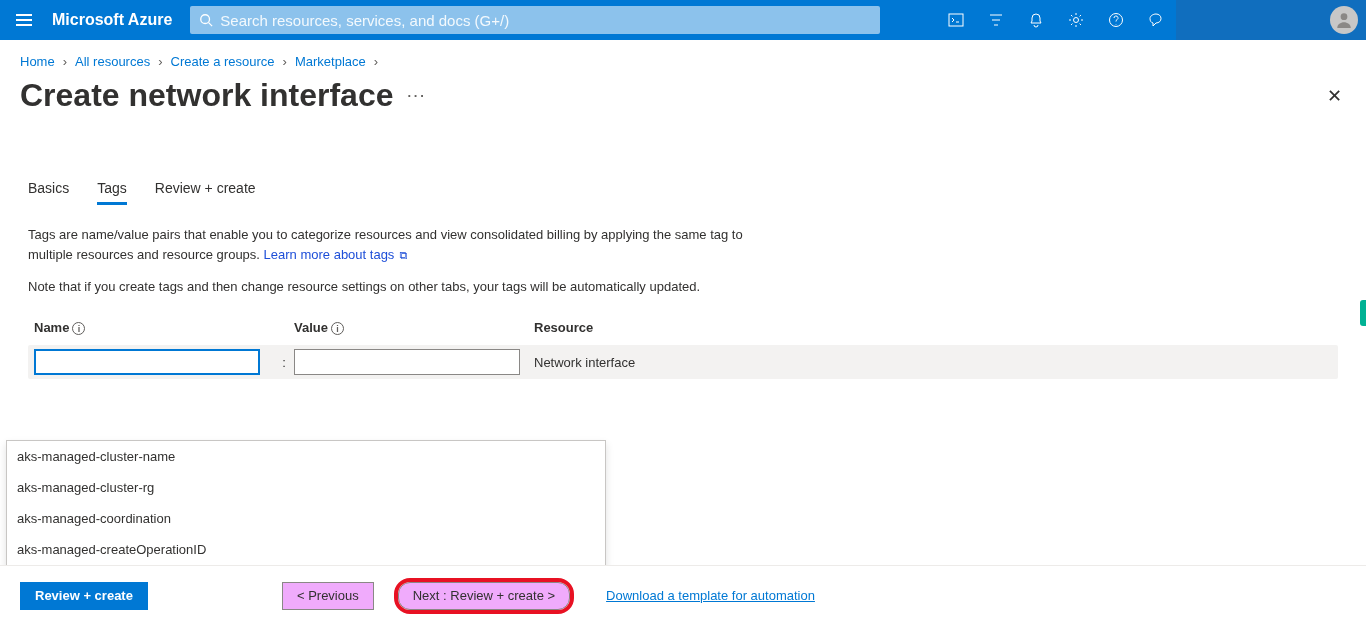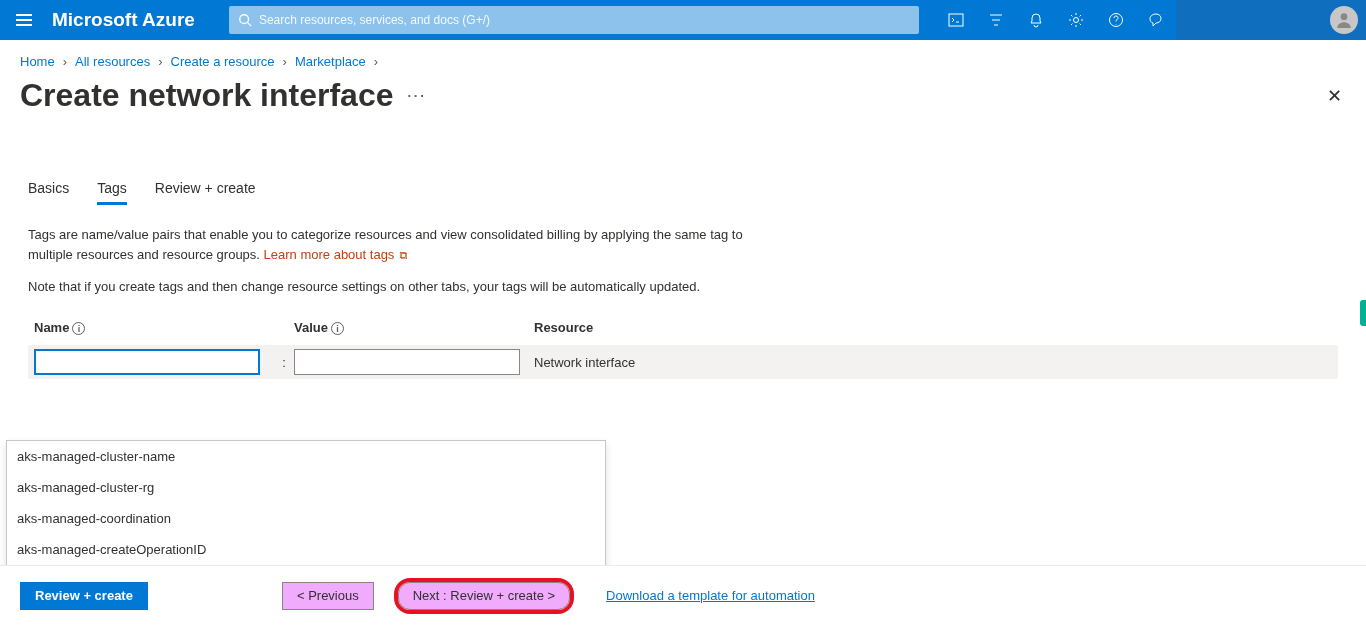--- a/index.html
+++ b/index.html
@@ -4,24 +4,24 @@
 <style>
   * { box-sizing: border-box; margin: 0; padding: 0; }
   html, body { width: 1366px; height: 625px; font-family: "Segoe UI", Arial, sans-serif; font-size: 13px; color: #323130; background: #fff; overflow: hidden; }
 
   
   .topbar { height: 40px; background: #0078d4; display: flex; align-items: center; color: #fff; }
   .hamburger { width: 48px; height: 40px; display:flex; align-items:center; justify-content:center; }
   .hamburger div { width: 16px; height: 2px; background:#fff; position: relative; }
   .hamburger div::before, .hamburger div::after { content:""; position:absolute; left:0; width:16px; height:2px; background:#fff; }
   .hamburger div::before { top:-5px; } .hamburger div::after { top:5px; }
-  .brand { font-weight:600; font-size:19px; padding: 0 34px 0 4px; }
+  .brand { font-weight:600; font-size:16px; padding: 0 18px 0 4px; }
   .searchbox { flex: 0 0 690px; height: 28px; background:#8cc2ec; border-radius:2px; display:flex; align-items:center; padding:0 8px; color:#fff; }
   .searchbox svg { flex:0 0 16px; margin-right:6px; }
-  .searchbox input { flex:1; border:none; background:transparent; outline:none; color:#6d28d9; font-size:12px; }
+  .searchbox input { flex:1; border:none; background:transparent; outline:none; color:#6d28d9; font-size:15px; }
   .searchbox input::placeholder { color:#f3f9fd; }
   .top-icons { margin-left:auto; display:flex; align-items:center; height:40px; }
   .top-icon { width:40px; height:40px; display:flex; align-items:center; justify-content:center; }
   .top-icon svg { stroke:#fff; fill:none; }
   .account-area { width:190px; height:40px; background:#106ebe; display:flex; align-items:center; justify-content:flex-end; padding-right:8px; gap:8px; }
   .account-text { color:#fff; font-size:11px; line-height:12px; text-align:right; overflow:hidden; white-space:nowrap; }
   .avatar { width:28px; height:28px; border-radius:50%; background:#c7c7c7; display:flex; align-items:center; justify-content:center; }
   .avatar svg { fill:#8a8886; }
 
   
@@ -37,21 +37,21 @@
 
   
   .content { padding: 20px 28px 0 28px; position:relative; }
 
   
   .tabs { display:flex; gap:28px; border-bottom:0; margin-bottom:20px; }
   .tab { font-size:14px; padding-bottom:6px; color:#323130;margin-top:36px; }
   .tab.active { font-weight:400; border-bottom:3px solid #0078d4; color:#323130; }
 
   .desc { font-size:13px; line-height:20px; max-width:740px; }
-  .desc a { color:#c2410c; text-decoration:none; }
+  .desc a { color:#1d4ed8; text-decoration:none; }
   .ext-icon { font-size:11px; margin-left:2px; }
   .note { margin-top:14px; font-size:13px; }
 
   
   .tag-table { margin-top:26px; }
   .tag-head { display:flex; font-size:13px; font-weight:600; }
   .col-name { width:246px; padding-left:6px; }
   .col-sep  { width:20px; }
   .col-value{ width:232px; }
   .col-res  { flex:0 0 238px; padding-left:8px; }

